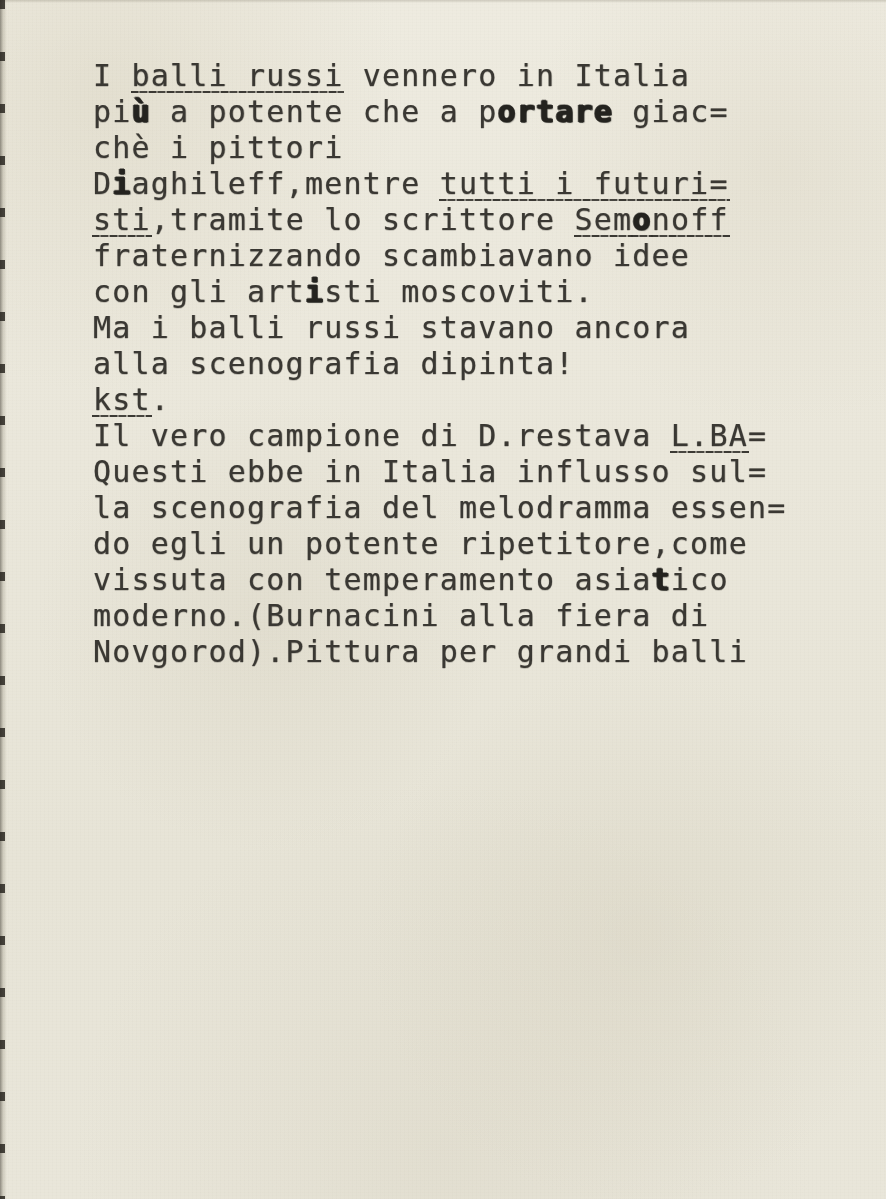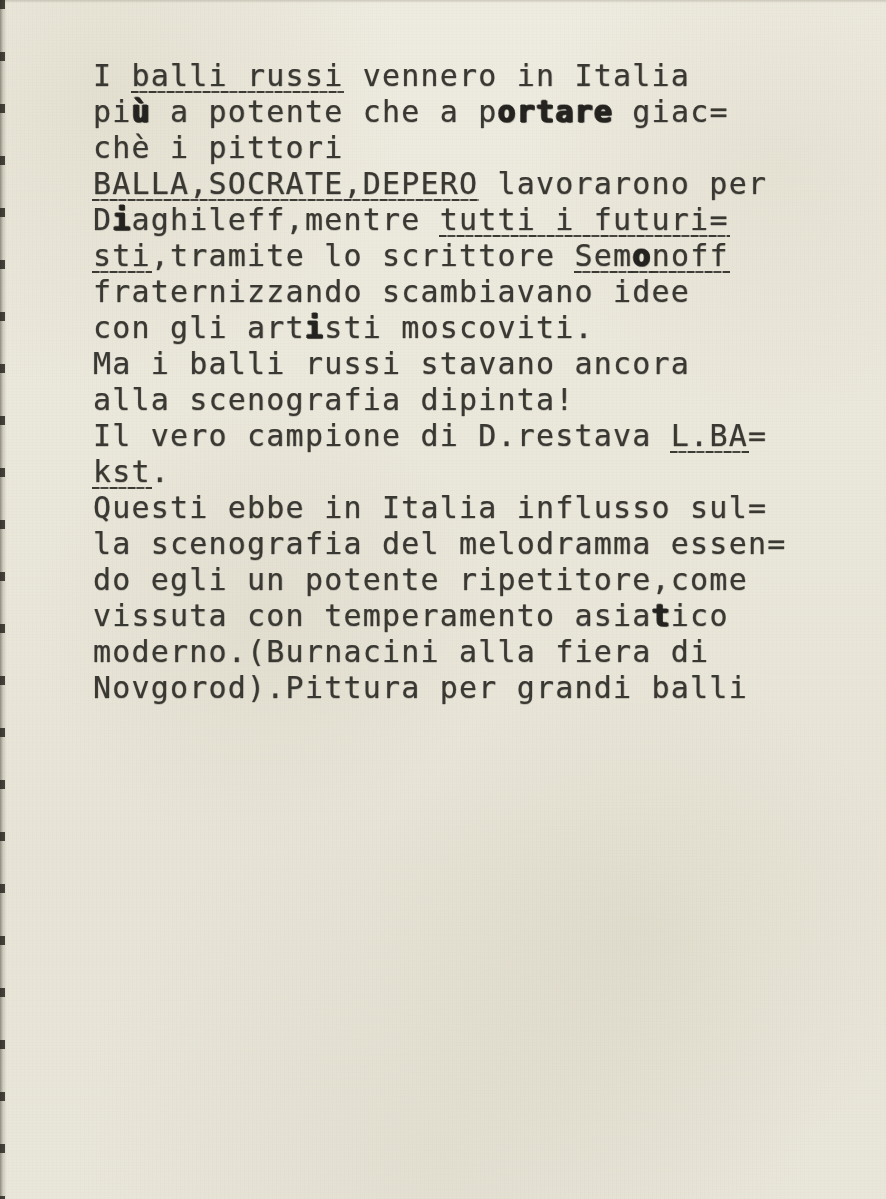--- a/index.html
+++ b/index.html
@@ -126,29 +126,28 @@
   <div id="paper-texture"></div>
   <div id="paper-grain"></div>
   <div id="top-edge"></div>
   <div id="left-edge"></div>
   <div id="left-ticks"></div>
 
   <div id="typescript">
       <div class="tline"><span>I </span><span class="u">balli russi</span><span> vennero in Italia</span></div>
       <div class="tline"><span>pi</span><span class="ov">ù</span><span> a potente che a p</span><span class="ov">ortare </span><span>giac=</span></div>
       <div class="tline"><span>chè i pittori</span></div>
-      <div class="tline"><span class="u">BALLA,SOCRATE,DEPERO</span><span> lavorarono per</span></div>
       <div class="tline"><span>D</span><span class="ov">i</span><span>aghileff,mentre </span><span class="u">tutti i futuri=</span></div>
       <div class="tline"><span class="u">sti</span><span>,tramite lo scrittore </span><span class="u">Sem</span><span class="u ov">o</span><span class="u">noff</span></div>
       <div class="tline"><span>fraternizzando scambiavano idee</span></div>
       <div class="tline"><span>con gli art</span><span class="ov">i</span><span>sti moscoviti.</span></div>
       <div class="tline"><span>Ma i balli russi stavano ancora</span></div>
       <div class="tline"><span>alla scenografia dipinta!</span></div>
+      <div class="tline"><span class="u">kst</span><span>.</span></div>
       <div class="tline"><span>Il vero campione di D.restava </span><span class="u">L.BA</span><span>=</span></div>
-      <div class="tline"><span class="u">kst</span><span>.</span></div>
       <div class="tline"><span>Questi ebbe in Italia influsso sul=</span></div>
       <div class="tline"><span>la scenografia del melodramma essen=</span></div>
       <div class="tline"><span>do egli un potente ripetitore,come</span></div>
       <div class="tline"><span>vissuta con temperamento asia</span><span class="ov">t</span><span>ico</span></div>
       <div class="tline"><span>moderno.(Burnacini alla fiera di</span></div>
       <div class="tline"><span>Novgorod).Pittura per grandi balli</span></div>
     </div>
 
 
 </div>

